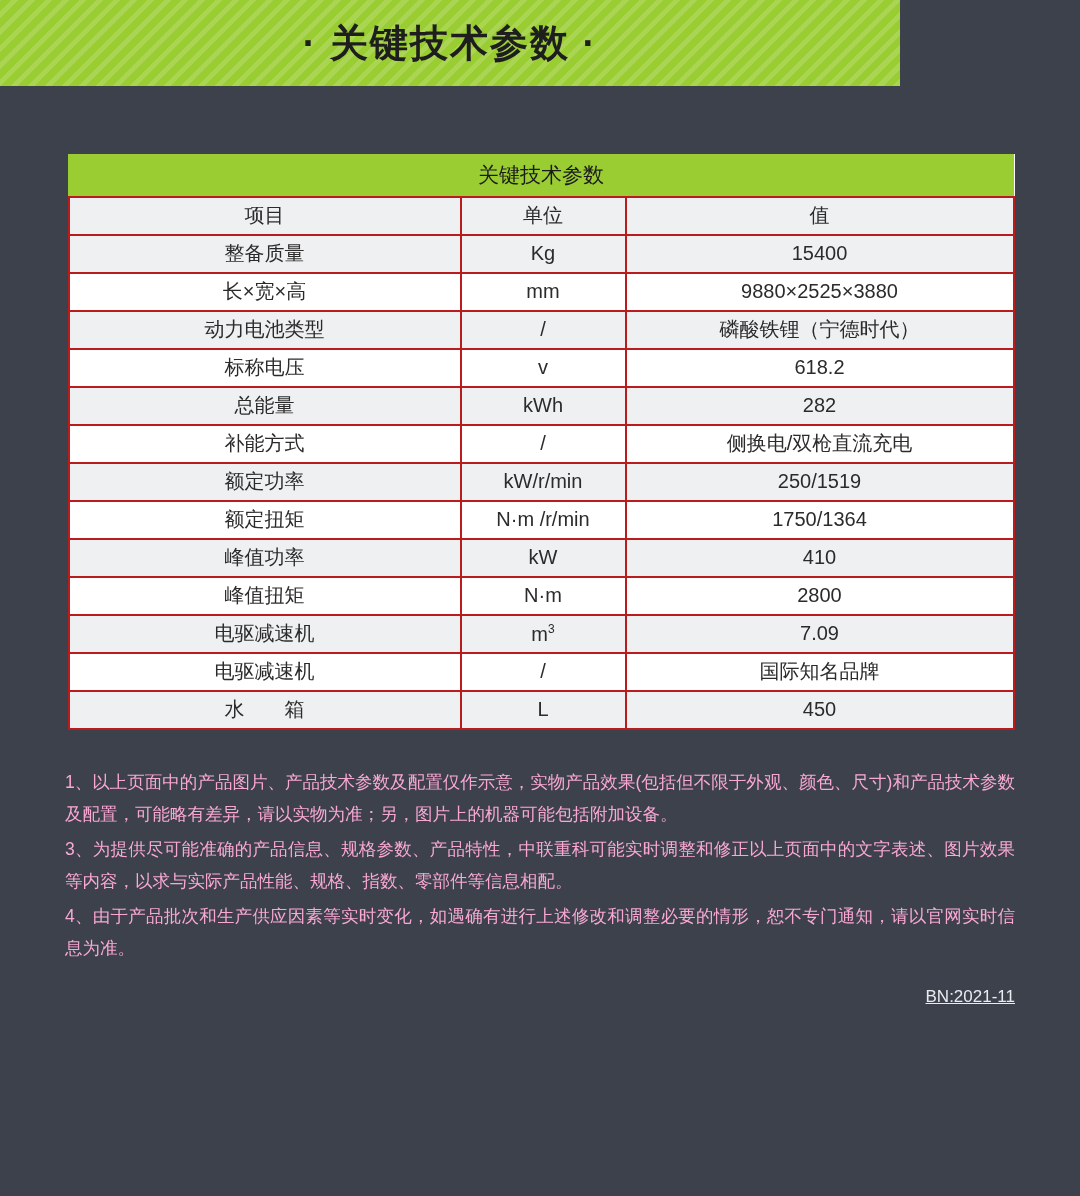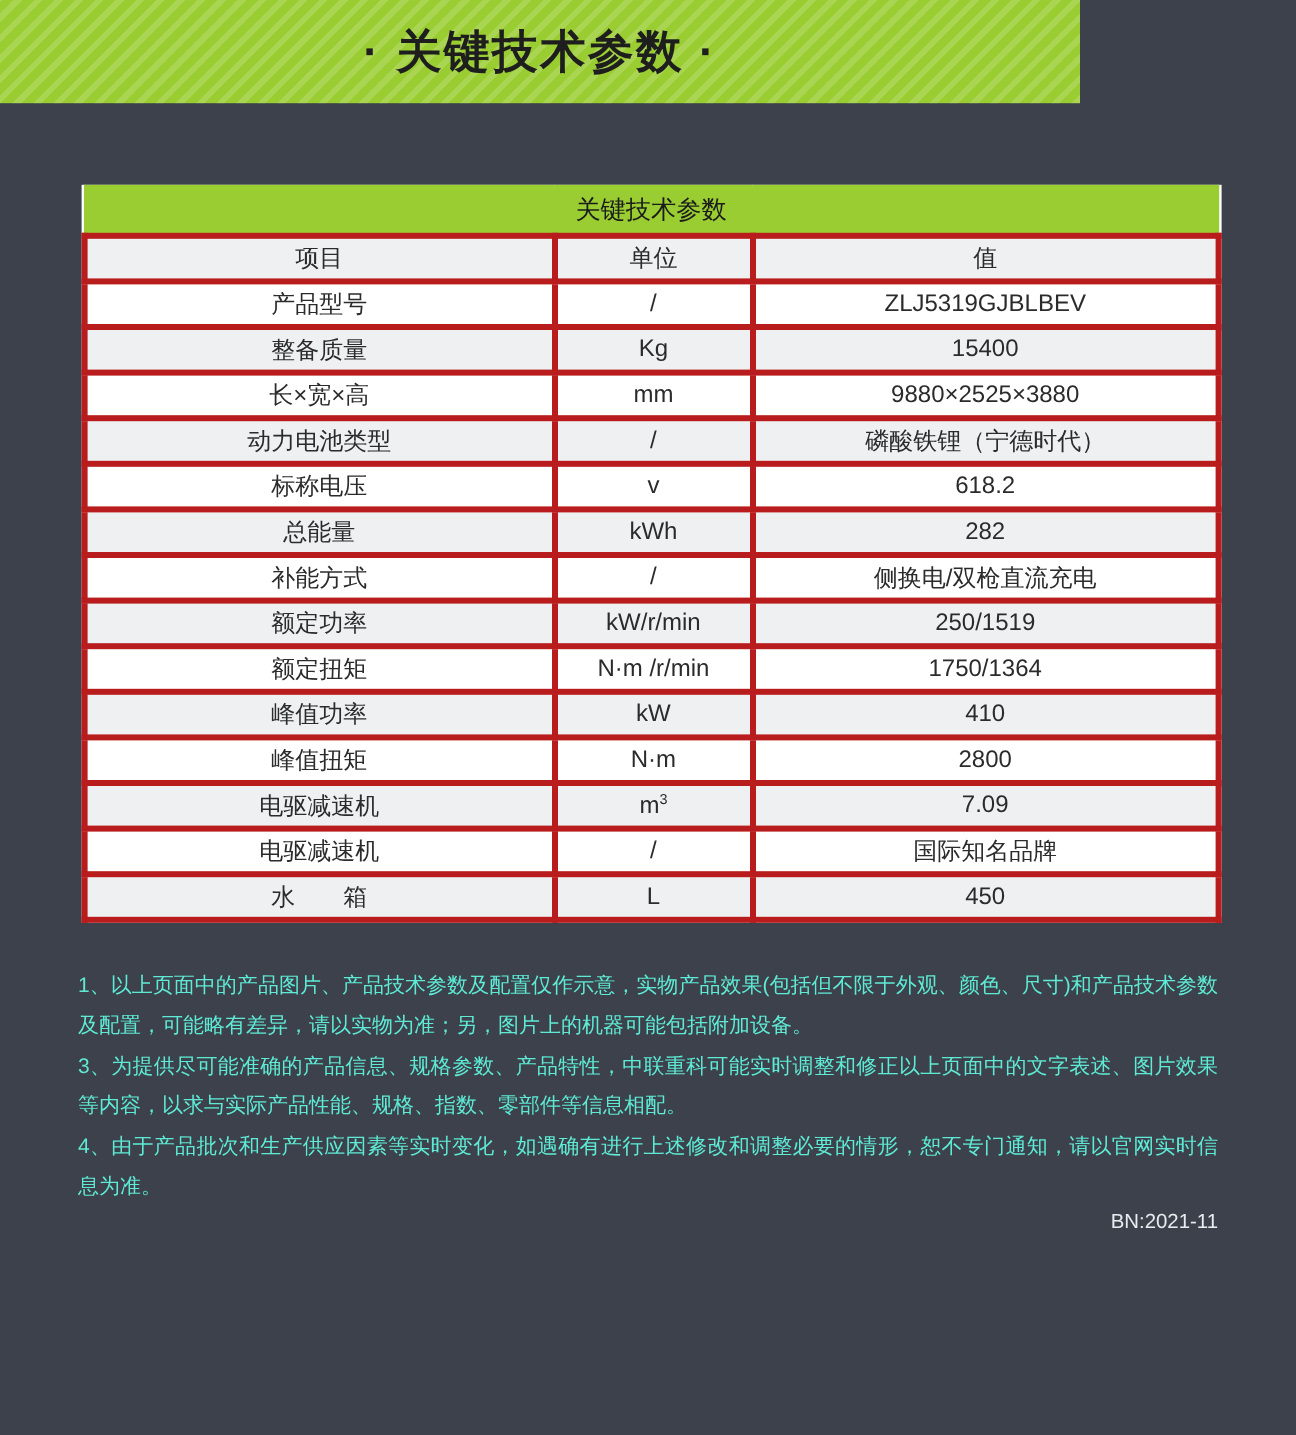--- a/index.html
+++ b/index.html
@@ -58,55 +58,56 @@
   table.spec th.title-cell {
     background: #9acd32;
     color: #1b1b1b;
     font-size: 21px;
     font-weight: normal;
     height: 42px;
     border: 1px solid #9acd32;
     text-align: center;
   }
   table.spec td {
-    border: 5px solid #b91c1c;
+    border: 2px solid #b91c1c;
     height: 38px;
     text-align: center;
     font-size: 20px;
     color: #2b2b2b;
     font-weight: normal;
     padding: 0 6px;
   }
   table.spec tr.head td {
     background: #eef0f2;
     font-size: 20px;
     color: #2b2b2b;
   }
   table.spec tr.odd td  { background: #ffffff; }
   table.spec tr.even td { background: #eef0f2; }
   .sup { font-size: 12px; vertical-align: super; }
 
   
   .notes {
     margin: 36px auto 0 auto;
     width: 950px;
-    color: #5eead4;
+    color: #f9a8d4;
     font-size: 17.5px;
     line-height: 1.86;
   }
   .notes p {
     margin: 0 0 2px 0;
     text-align: justify;
   }
   .footer-code {
-    margin: 4px auto 0 auto;
+    margin: 22px auto 0 auto;
     width: 950px;
     text-align: right;
     color: #e9ecef;
     font-size: 17px;
+    text-decoration: underline;
   }
 </style>
 </head>
 <body>
 
 <div class="banner">
   <div class="banner-title">· 关键技术参数 ·</div>
 </div>
 
 <div class="table-wrap">
@@ -120,25 +121,20 @@
       <tr>
         <th class="title-cell" colspan="3">关键技术参数</th>
       </tr>
       <tr class="head">
         <td>项目</td>
         <td>单位</td>
         <td>值</td>
       </tr>
     </thead>
     <tbody>
-      <tr class="odd">
-        <td>产品型号</td>
-        <td>/</td>
-        <td>ZLJ5319GJBLBEV</td>
-      </tr>
       <tr class="even">
         <td>整备质量</td>
         <td>Kg</td>
         <td>15400</td>
       </tr>
       <tr class="odd">
         <td>长×宽×高</td>
         <td>mm</td>
         <td>9880×2525×3880</td>
       </tr>

